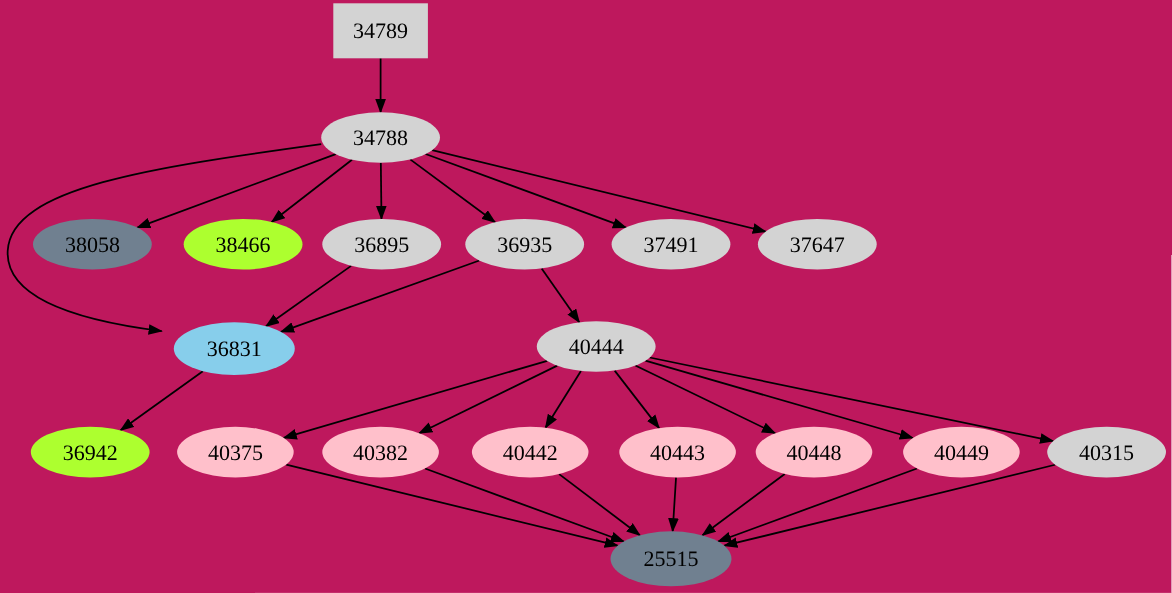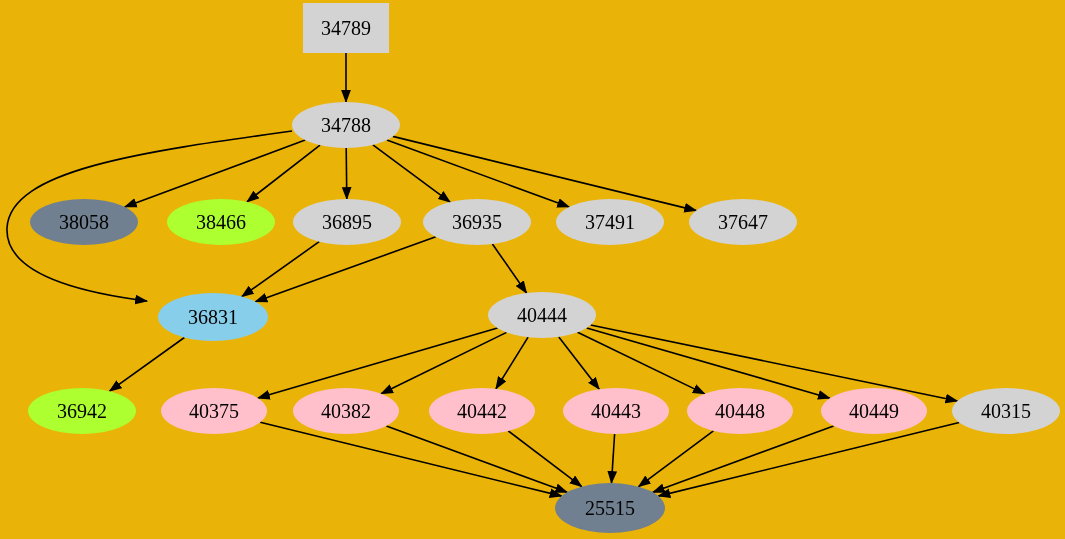--- a/index.html
+++ b/index.html
@@ -5,21 +5,21 @@
   html, body {
     margin: 0;
     padding: 0;
     background: #ffffff;
     font-family: "Liberation Serif", "DejaVu Serif", serif;
   }
   .canvas {
     position: relative;
     width: 1065px;
     height: 539px;
-    background: #eab308;
+    background: #be185d;
     overflow: hidden;
   }
   svg { display: block; }
   .edge-path {
     fill: none;
   }
   .node-label {
     text-anchor: middle;
     font-family: "Liberation Serif", "DejaVu Serif", serif;
   }

